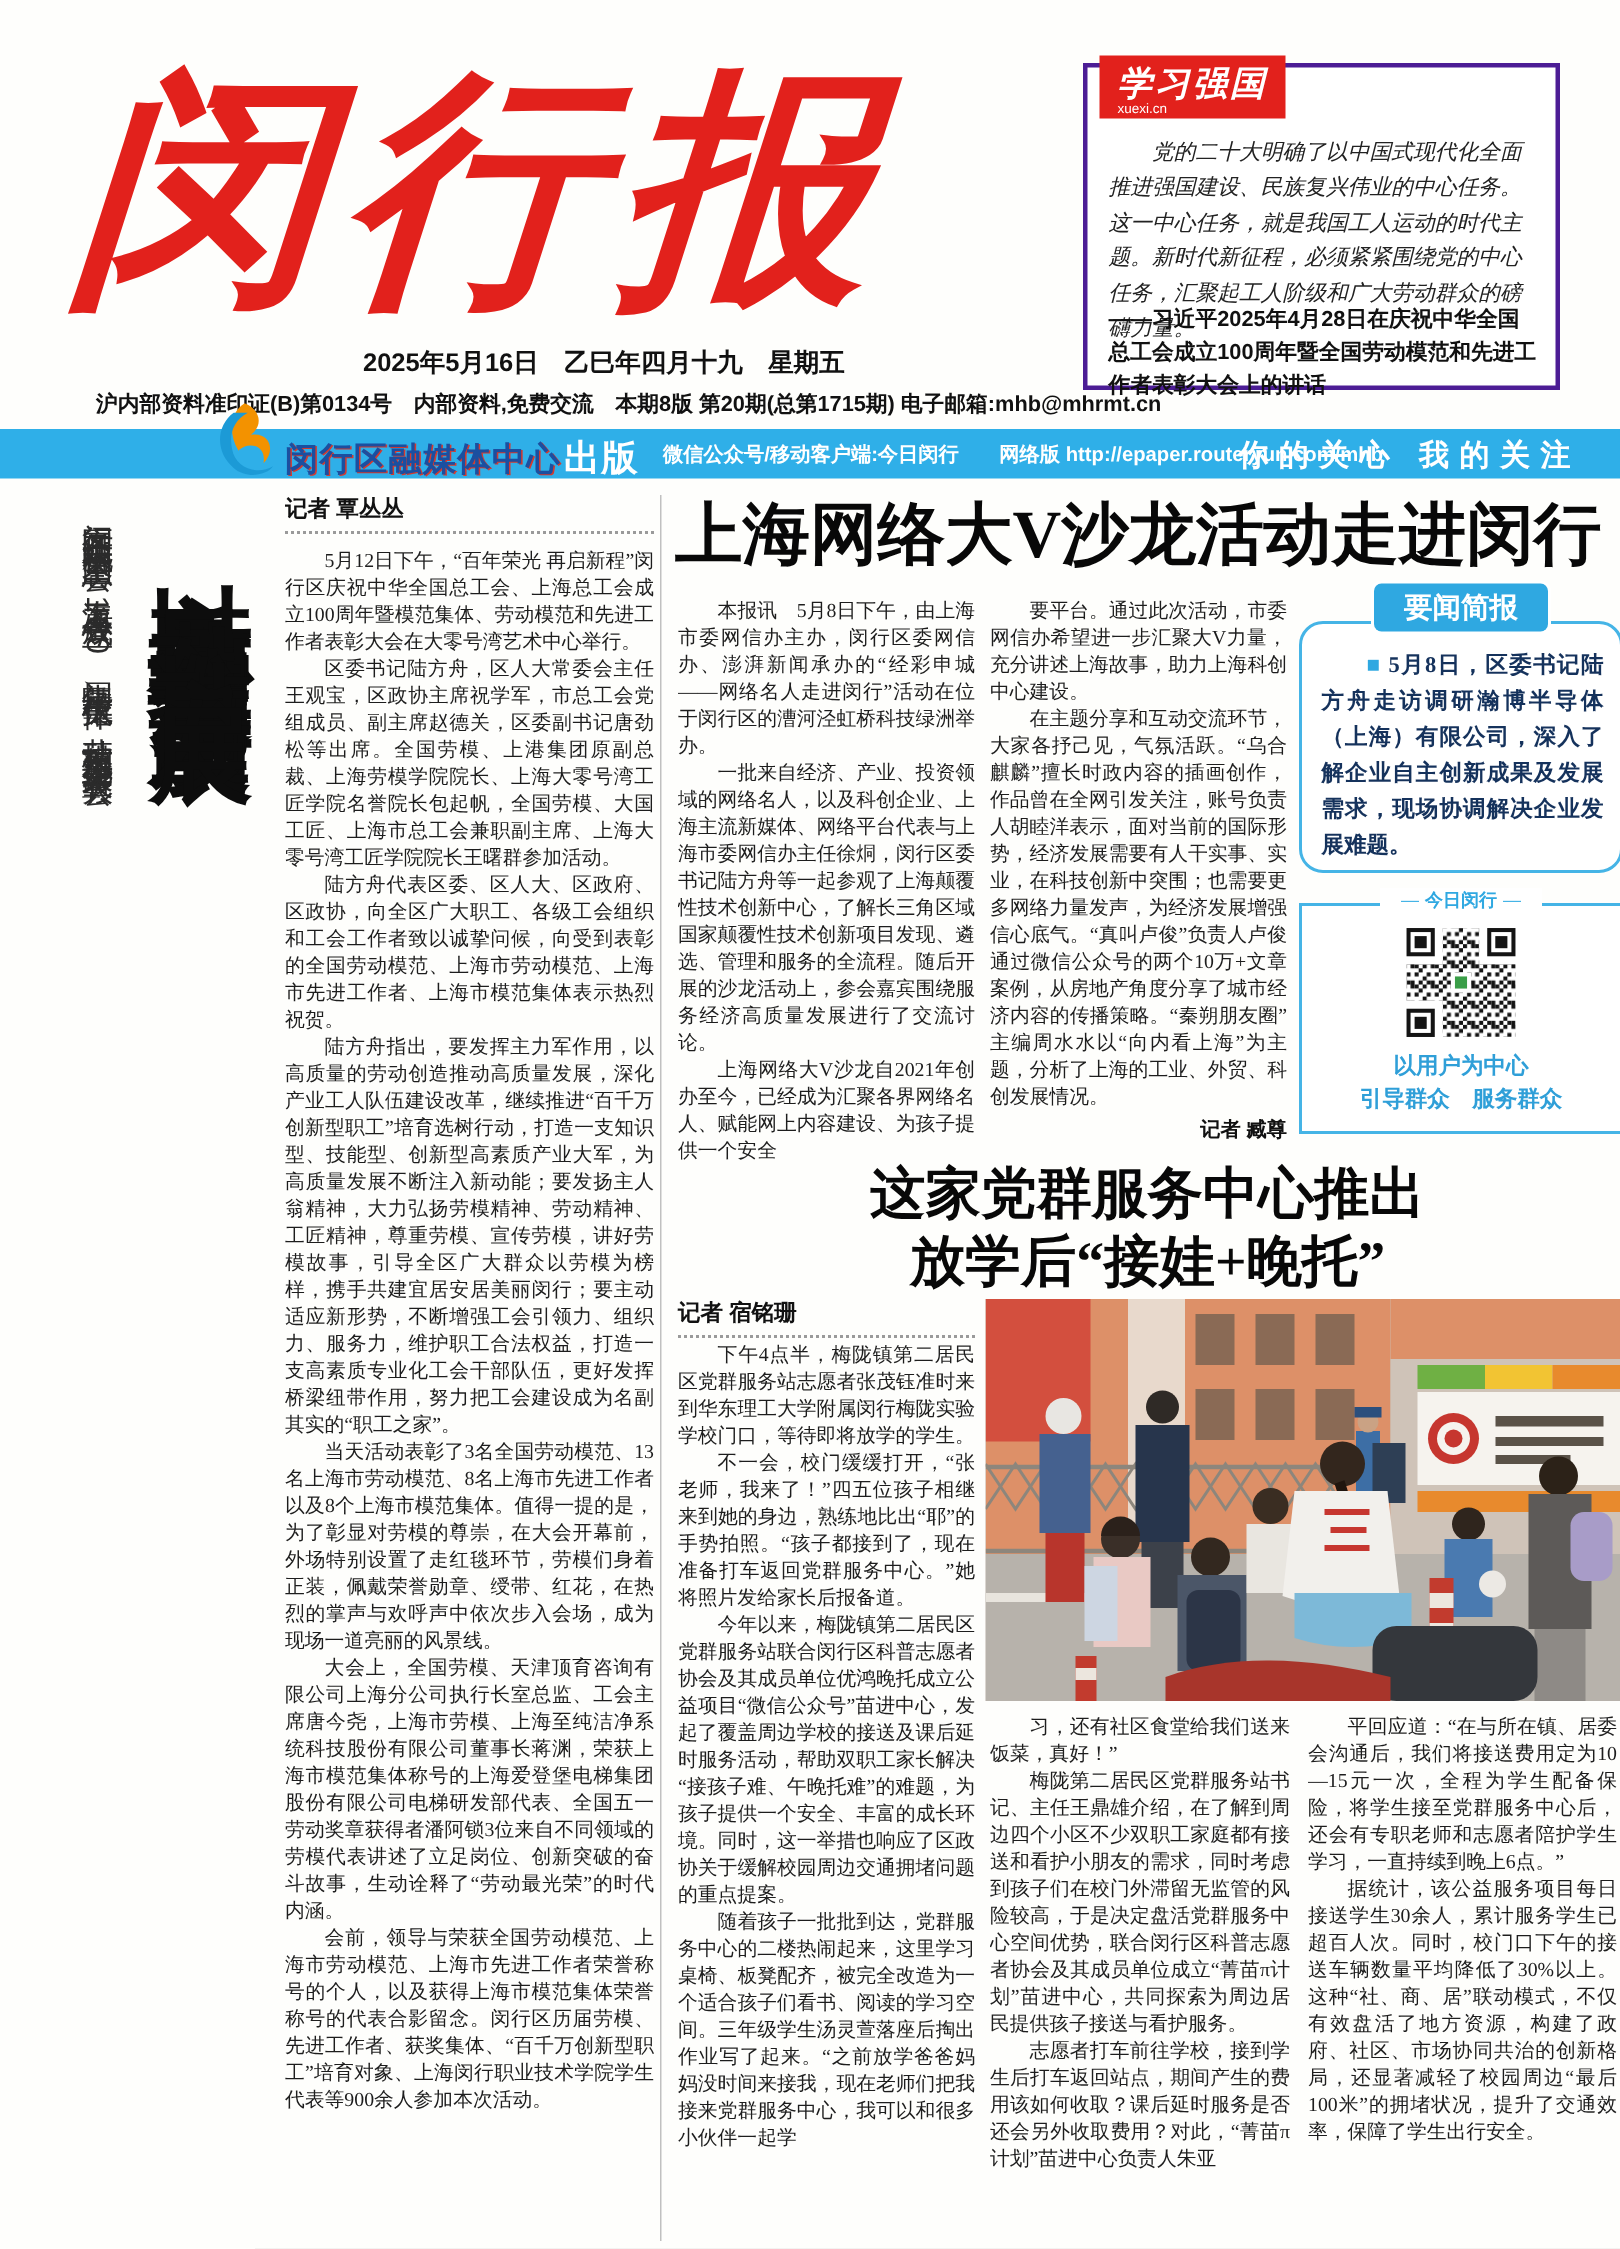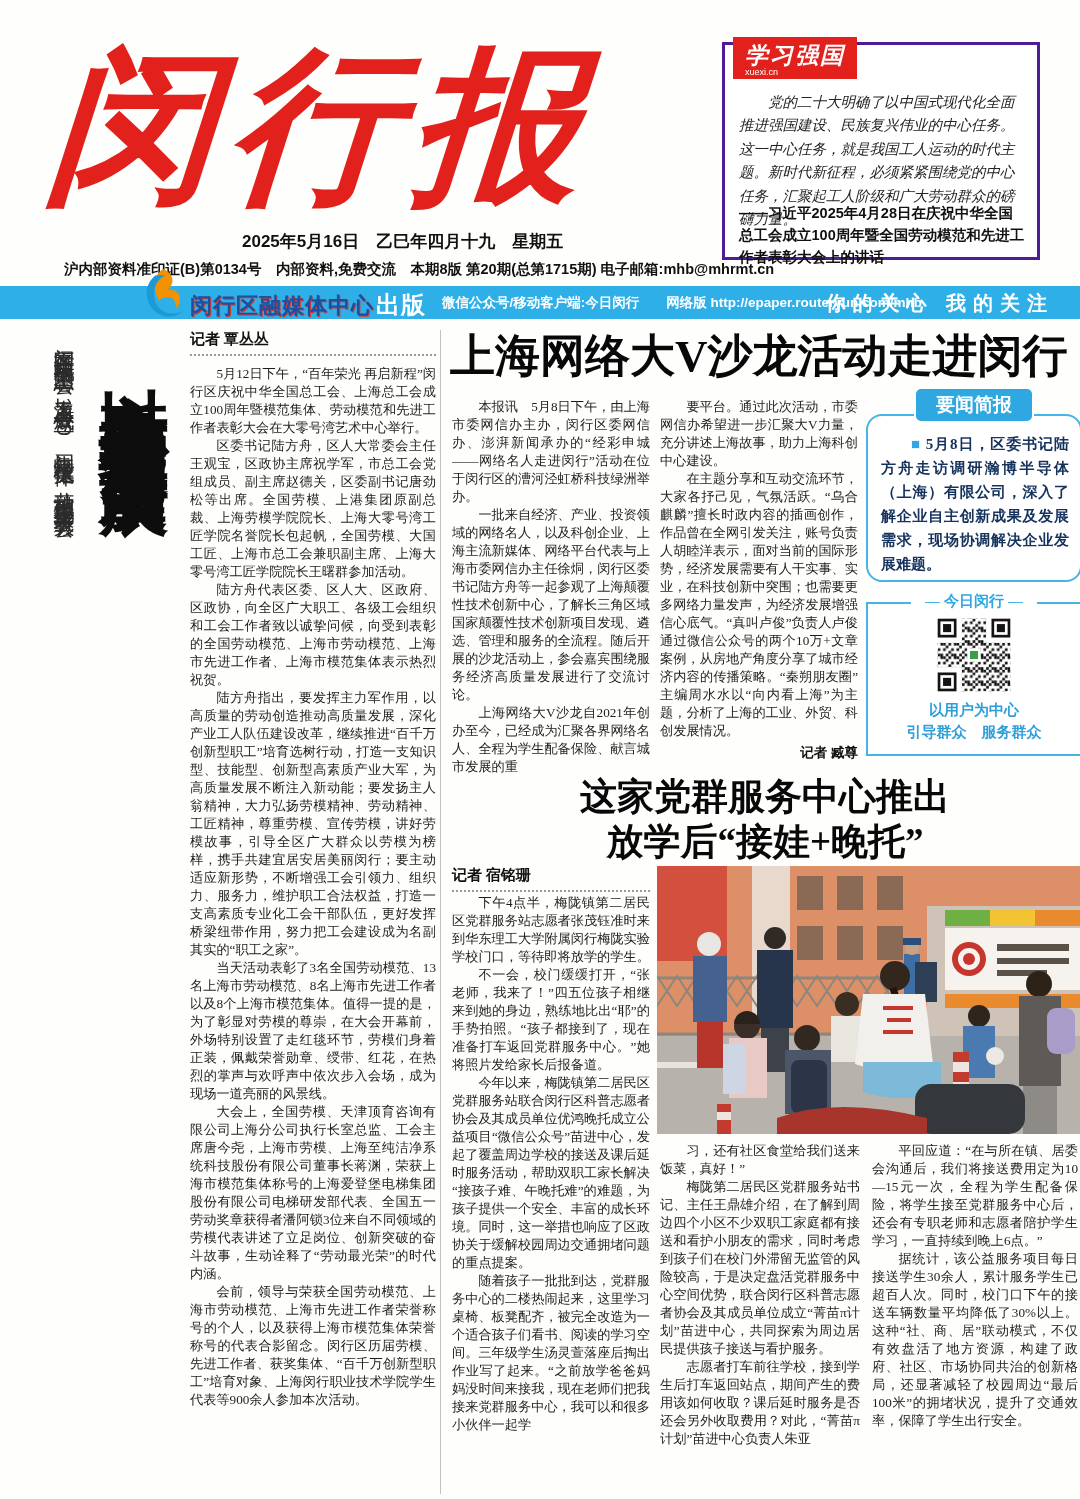--- a/index.html
+++ b/index.html
@@ -42,21 +42,21 @@
 
   
   #kicker-vert{left:46px;top:332px;height:1158px;width:36px;
     writing-mode:vertical-rl;font-family:"Liberation Sans","DejaVu Sans",sans-serif;
     font-size:21px;letter-spacing:2px;color:#2b2b2b;line-height:36px;}
   #headline-vert{left:84px;top:332px;height:1160px;width:102px;
     writing-mode:vertical-rl;font-family:"Liberation Sans","DejaVu Sans",sans-serif;
     font-size:70px;font-weight:900;letter-spacing:6px;color:#0d0d0d;line-height:102px;}
 
   
-  .byline{font-family:Liberation Serif, serif;font-weight:700;font-size:15px;
+  .byline{font-family:Liberation Sans, sans-serif;font-weight:700;font-size:15px;
     color:#111;padding-bottom:5px;border-bottom:2px dotted #9a9a9a;margin-bottom:9px;}
   .body-text p{margin:0;text-indent:2em;text-align:justify;font-size:13.2px;line-height:18px;color:#1d1d1d;}
   .col{overflow:hidden;}
 
   #article1-col{left:190px;top:330px;width:246px;height:1164px;}
 
   #divider-v{left:440px;top:330px;width:1px;height:1164px;background:#c0c0c0;}
 
   
   #a2-headline{left:450px;top:328px;width:630px;font-family:"Liberation Serif","DejaVu Serif",serif;
@@ -72,21 +72,21 @@
     color:#fff;font-family:"Liberation Sans","DejaVu Sans",sans-serif;font-weight:900;font-size:19px;
     padding:3px 20px;border-radius:5px;white-space:nowrap;box-shadow:0 0 0 2px #fff;}
   #briefs-item{position:absolute;left:13px;right:11px;top:16px;font-size:15px;line-height:1.6;
     text-align:justify;color:#15325c;font-weight:700;text-indent:2em;}
   #briefs-bullet{color:#2fa8e1;font-style:normal;}
 
   
   #qr-box{left:866px;top:602px;width:212px;height:150px;border:2px solid #45b4e6;background:#fff;}
   #qr-title{position:absolute;left:50%;transform:translateX(-50%);top:-12px;background:#fff;
     padding:0 10px;color:#2fa8e1;font-family:"Liberation Sans","DejaVu Sans",sans-serif;
-    font-weight:900;font-size:15px;white-space:nowrap;}
+    font-weight:900;font-size:12px;white-space:nowrap;}
   #qr-title::before,#qr-title::after{content:"—";color:#45b4e6;font-weight:400;margin:0 4px;}
   #qr-svg{position:absolute;left:50%;transform:translateX(-50%);top:12px;}
   #qr-line1,#qr-line2{position:absolute;left:0;right:0;text-align:center;color:#2f9fd8;
     font-family:"Liberation Sans","DejaVu Sans",sans-serif;font-weight:700;font-size:15px;}
   #qr-line1{top:97px;}#qr-line2{top:119px;}
 
   
   #a3-headline{left:450px;top:774px;width:630px;text-align:center;
     font-family:"Liberation Serif","DejaVu Serif",serif;font-weight:900;font-size:37px;
     line-height:45px;color:#080808;}
@@ -139,21 +139,21 @@
     <p>大会上，全国劳模、天津顶育咨询有限公司上海分公司执行长室总监、工会主席唐今尧，上海市劳模、上海至纯洁净系统科技股份有限公司董事长蒋渊，荣获上海市模范集体称号的上海爱登堡电梯集团股份有限公司电梯研发部代表、全国五一劳动奖章获得者潘阿锁3位来自不同领域的劳模代表讲述了立足岗位、创新突破的奋斗故事，生动诠释了“劳动最光荣”的时代内涵。</p>
     <p>会前，领导与荣获全国劳动模范、上海市劳动模范、上海市先进工作者荣誉称号的个人，以及获得上海市模范集体荣誉称号的代表合影留念。闵行区历届劳模、先进工作者、获奖集体、“百千万创新型职工”培育对象、上海闵行职业技术学院学生代表等900余人参加本次活动。</p>
   </div>
 
   <div class="abs" id="divider-v"></div>
 
   <div class="abs" id="a2-headline">上海网络大V沙龙活动走进闵行</div>
   <div class="abs col body-text" id="a2-col1">
     <p>本报讯　5月8日下午，由上海市委网信办主办，闵行区委网信办、澎湃新闻承办的“经彩申城——网络名人走进闵行”活动在位于闵行区的漕河泾虹桥科技绿洲举办。</p>
     <p>一批来自经济、产业、投资领域的网络名人，以及科创企业、上海主流新媒体、网络平台代表与上海市委网信办主任徐烔，闵行区委书记陆方舟等一起参观了上海颠覆性技术创新中心，了解长三角区域国家颠覆性技术创新项目发现、遴选、管理和服务的全流程。随后开展的沙龙活动上，参会嘉宾围绕服务经济高质量发展进行了交流讨论。</p>
-    <p>上海网络大V沙龙自2021年创办至今，已经成为汇聚各界网络名人、全程为学生配备保险、献言城市发展的重</p>
+    <p>上海网络大V沙龙自2021年创办至今，已经成为汇聚各界网络名人、赋能网上内容建设、为孩子提供一个安全</p>
   </div>
   <div class="abs col body-text" id="a2-col2">
     <p>要平台。通过此次活动，市委网信办希望进一步汇聚大V力量，充分讲述上海故事，助力上海科创中心建设。</p>
     <p>在主题分享和互动交流环节，大家各抒己见，气氛活跃。“乌合麒麟”擅长时政内容的插画创作，作品曾在全网引发关注，账号负责人胡睦洋表示，面对当前的国际形势，经济发展需要有人干实事、实业，在科技创新中突围；也需要更多网络力量发声，为经济发展增强信心底气。“真叫卢俊”负责人卢俊通过微信公众号的两个10万+文章案例，从房地产角度分享了城市经济内容的传播策略。“秦朔朋友圈”主编周水水以“向内看上海”为主题，分析了上海的工业、外贸、科创发展情况。</p>
     <div class="byline-end">记者 臧尊</div>
   </div>
 
   <div class="abs" id="briefs-box">
     <div id="briefs-tab">要闻简报</div>
     <div id="briefs-item">

